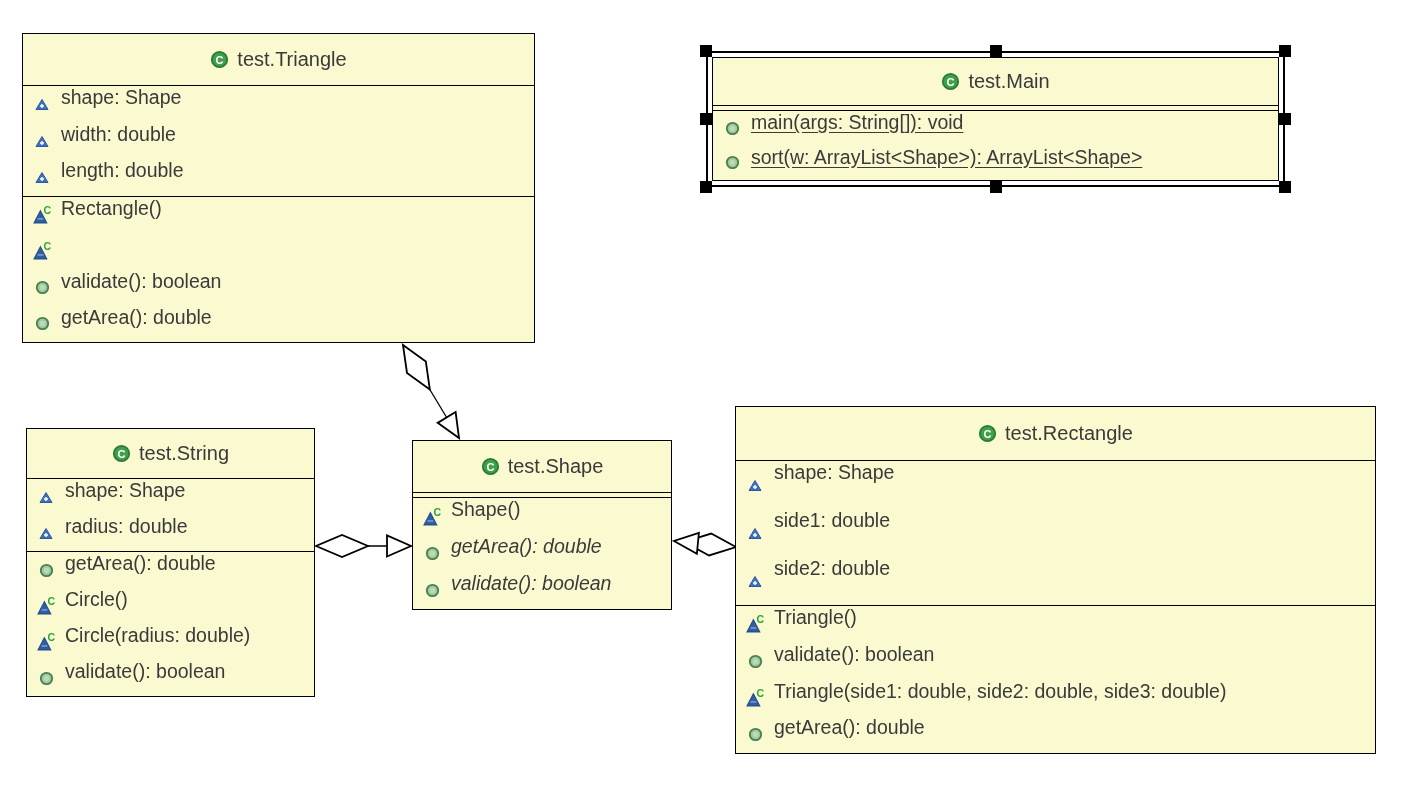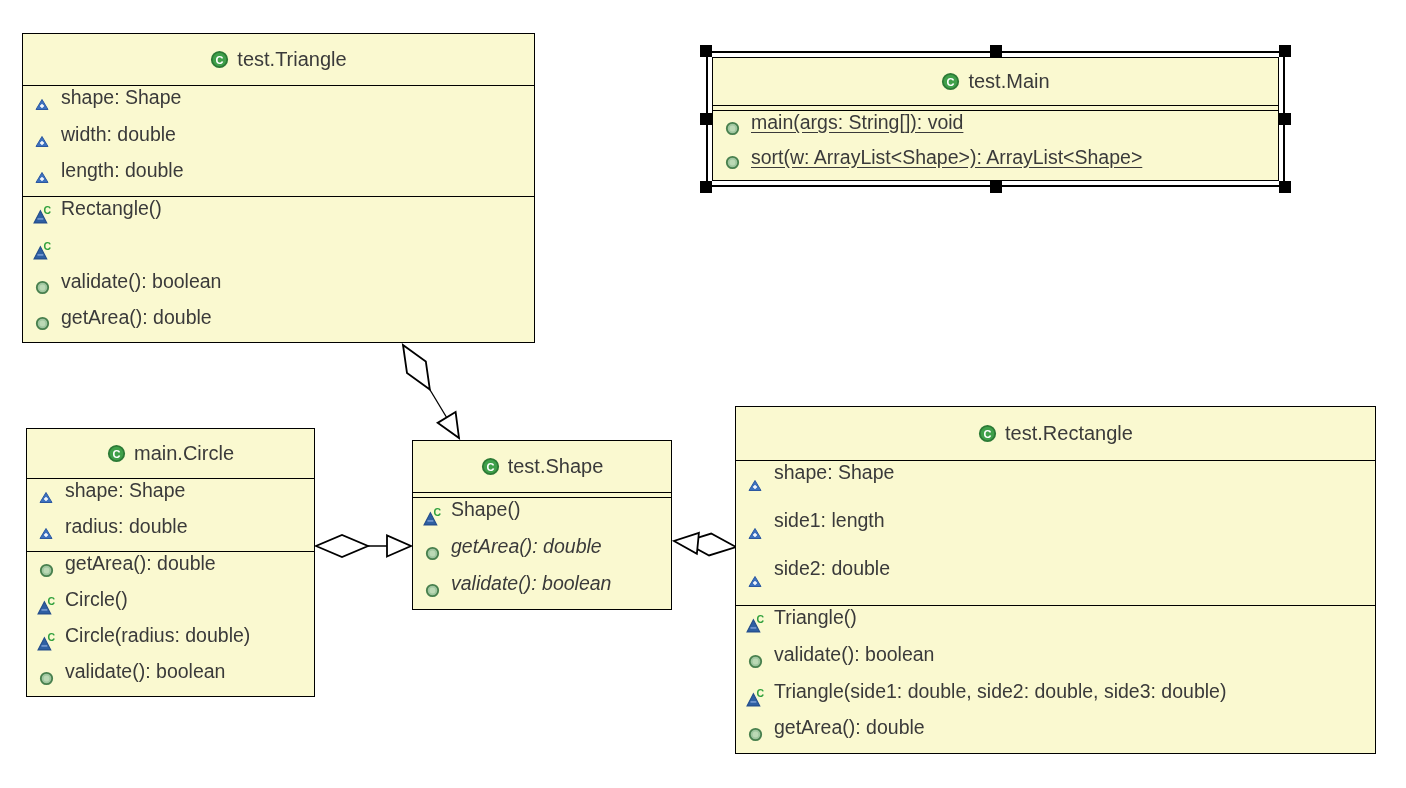--- a/index.html
+++ b/index.html
@@ -179,21 +179,21 @@
       </div>
     </div>
     <div class="class-box" style="left: 26px; top: 428px; width: 289px; height: 269px;">
       <div class="class-title" style="height: 50px;">
         <span style="display: flex;">
           <svg width="19" height="19" viewBox="0 0 18 18">
             <circle cx="9" cy="9" r="7.3" fill="#3FA04A" stroke="#2C7A36" stroke-width="1.7"></circle>
             <text x="9" y="13" font-size="10.5" font-weight="bold" fill="#ffffff" text-anchor="middle" font-family="Liberation Sans">C</text>
           </svg>
         </span>
-        <span>main.Circle</span>
+        <span>test.String</span>
       </div>
       <div class="fields-compartment" style="height: 73px;">
         <div class="member">
           <span class="m-icon">
             <svg width="14" height="13" viewBox="0 0 14 13">
               <polygon points="7,1.5 13,11.5 1,11.5" fill="#3D72C0" stroke="#2B57A0" stroke-width="1"></polygon>
               <path d="M7 6 L7 10 M5 8 L9 8" stroke="#ffffff" stroke-width="1.4" fill="none"></path>
             </svg>
           </span>
           <span class="m-text">shape: Shape</span>
@@ -311,21 +311,21 @@
           </span>
           <span class="m-text">shape: Shape</span>
         </div>
         <div class="member">
           <span class="m-icon">
             <svg width="14" height="13" viewBox="0 0 14 13">
               <polygon points="7,1.5 13,11.5 1,11.5" fill="#3D72C0" stroke="#2B57A0" stroke-width="1"></polygon>
               <path d="M7 6 L7 10 M5 8 L9 8" stroke="#ffffff" stroke-width="1.4" fill="none"></path>
             </svg>
           </span>
-          <span class="m-text">side1: length</span>
+          <span class="m-text">side1: double</span>
         </div>
         <div class="member">
           <span class="m-icon">
             <svg width="14" height="13" viewBox="0 0 14 13">
               <polygon points="7,1.5 13,11.5 1,11.5" fill="#3D72C0" stroke="#2B57A0" stroke-width="1"></polygon>
               <path d="M7 6 L7 10 M5 8 L9 8" stroke="#ffffff" stroke-width="1.4" fill="none"></path>
             </svg>
           </span>
           <span class="m-text">side2: double</span>
         </div>

